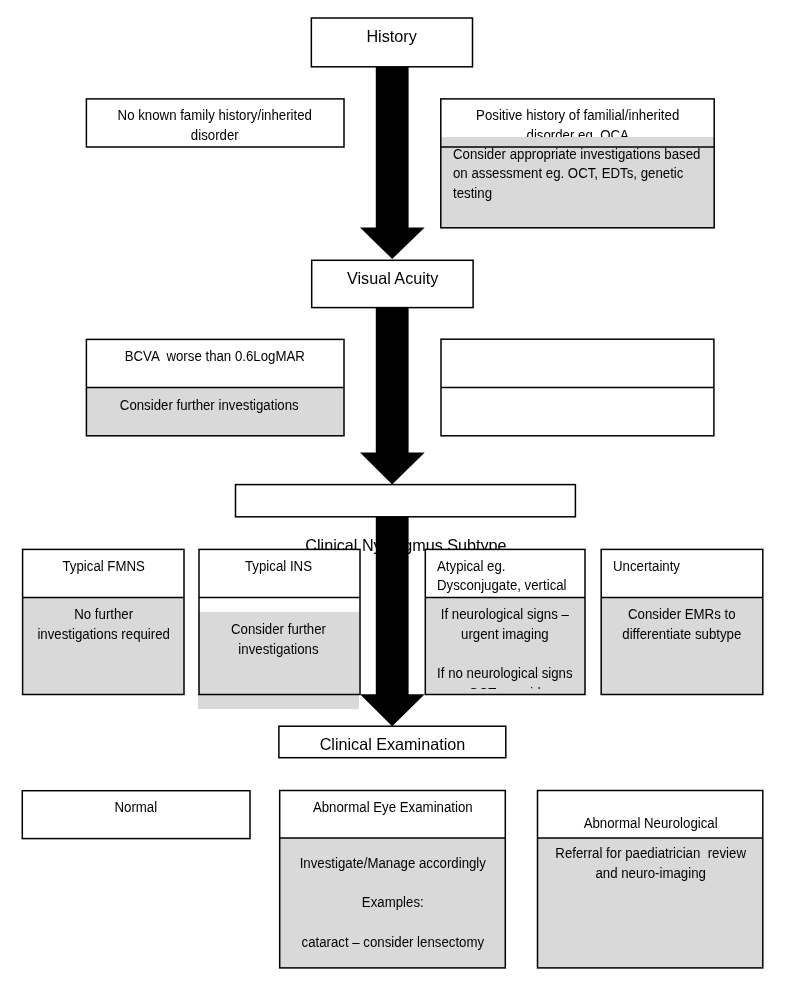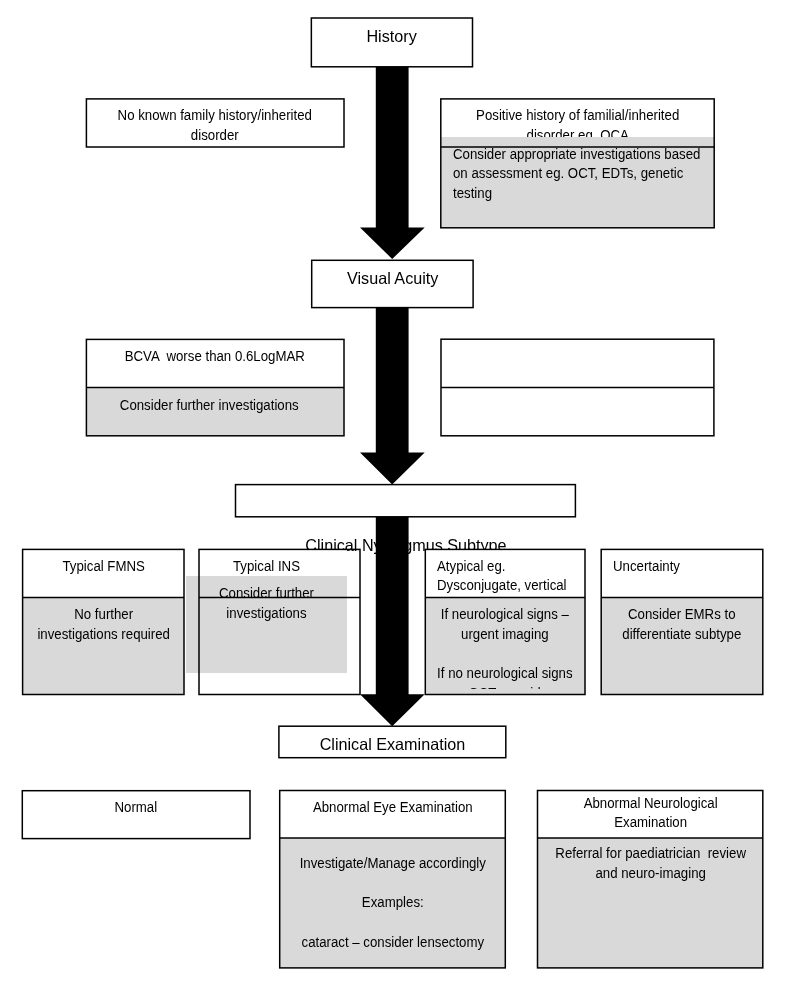--- a/index.html
+++ b/index.html
@@ -96,21 +96,21 @@
   <div class="node" style="left:22.6px;top:549.4px;width:161.4px;height:145.1px;">
     <div class="hd c" style="height:48.0px;padding-top:7.3px;">
         <div class="ln">Typical FMNS</div>
       </div>
     <div class="bd c" style="height:97.1px;padding-top:8.0px;">
         <div class="ln">No further</div>
         <div class="ln">investigations required</div>
       </div>
   </div>
 
-  <div class="node" style="left:186px;top:549.4px;width:161.0px;height:124px;">
+  <div class="node" style="left:198px;top:549.4px;width:161.0px;height:160px;">
     <div class="hd c" style="height:48.0px;padding-top:7.3px;">
         <div class="ln">Typical INS</div>
       </div>
     <div class="bd c" style="height:97.1px;padding-top:8.0px;">
         <div class="ln">Consider further</div>
         <div class="ln">investigations</div>
       </div>
   </div>
 
   <div class="node" style="left:601.2px;top:549.4px;width:161.6px;height:145.1px;">
@@ -158,21 +158,21 @@
     <div class="bd c" style="height:129.8px;padding-top:16px;">
         <div class="ln">Investigate/Manage accordingly</div>
         <div class="ln">&nbsp;</div>
         <div class="ln">Examples:</div>
         <div class="ln">&nbsp;</div>
         <div class="ln">cataract – consider lensectomy</div>
       </div>
   </div>
 
   <div class="node" style="left:537.5px;top:790.5px;width:225.3px;height:177.4px;">
-    <div class="hd c" style="height:41px;padding-top:3px;">
+    <div class="hd c" style="height:41px;padding-top:23px;">
         <div class="ln">Abnormal Neurological</div>
         <div class="ln">Examination</div>
       </div>
     <div class="bd c" style="height:129.8px;padding-top:6px;">
         <div class="ln">Referral for paediatrician  review</div>
         <div class="ln">and neuro-imaging</div>
       </div>
   </div>
 
   <svg id="strokes" width="800" height="991" viewBox="0 0 800 991">

